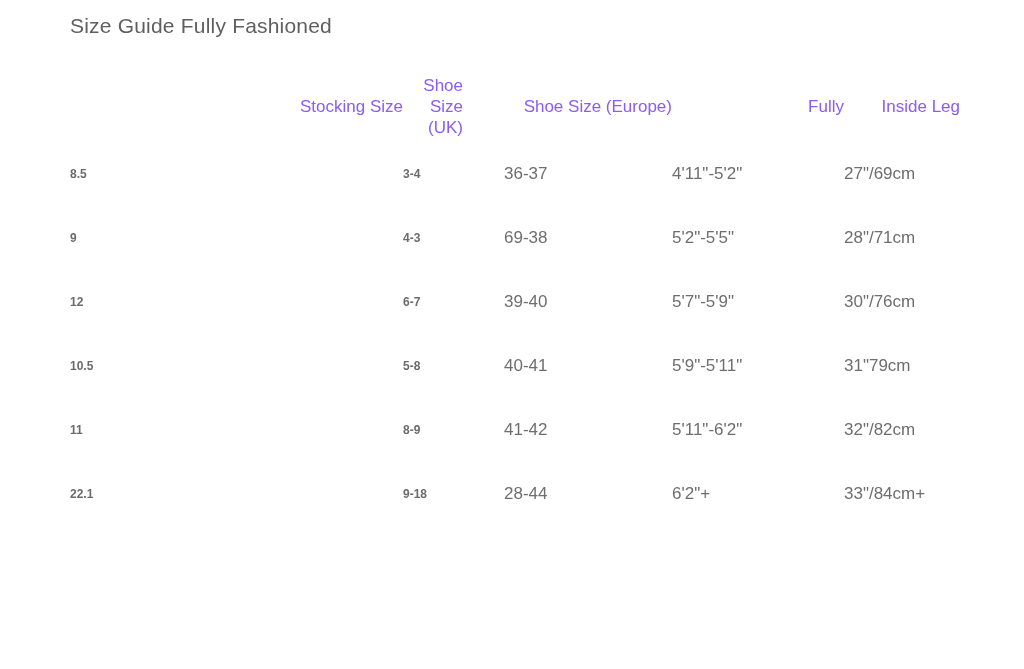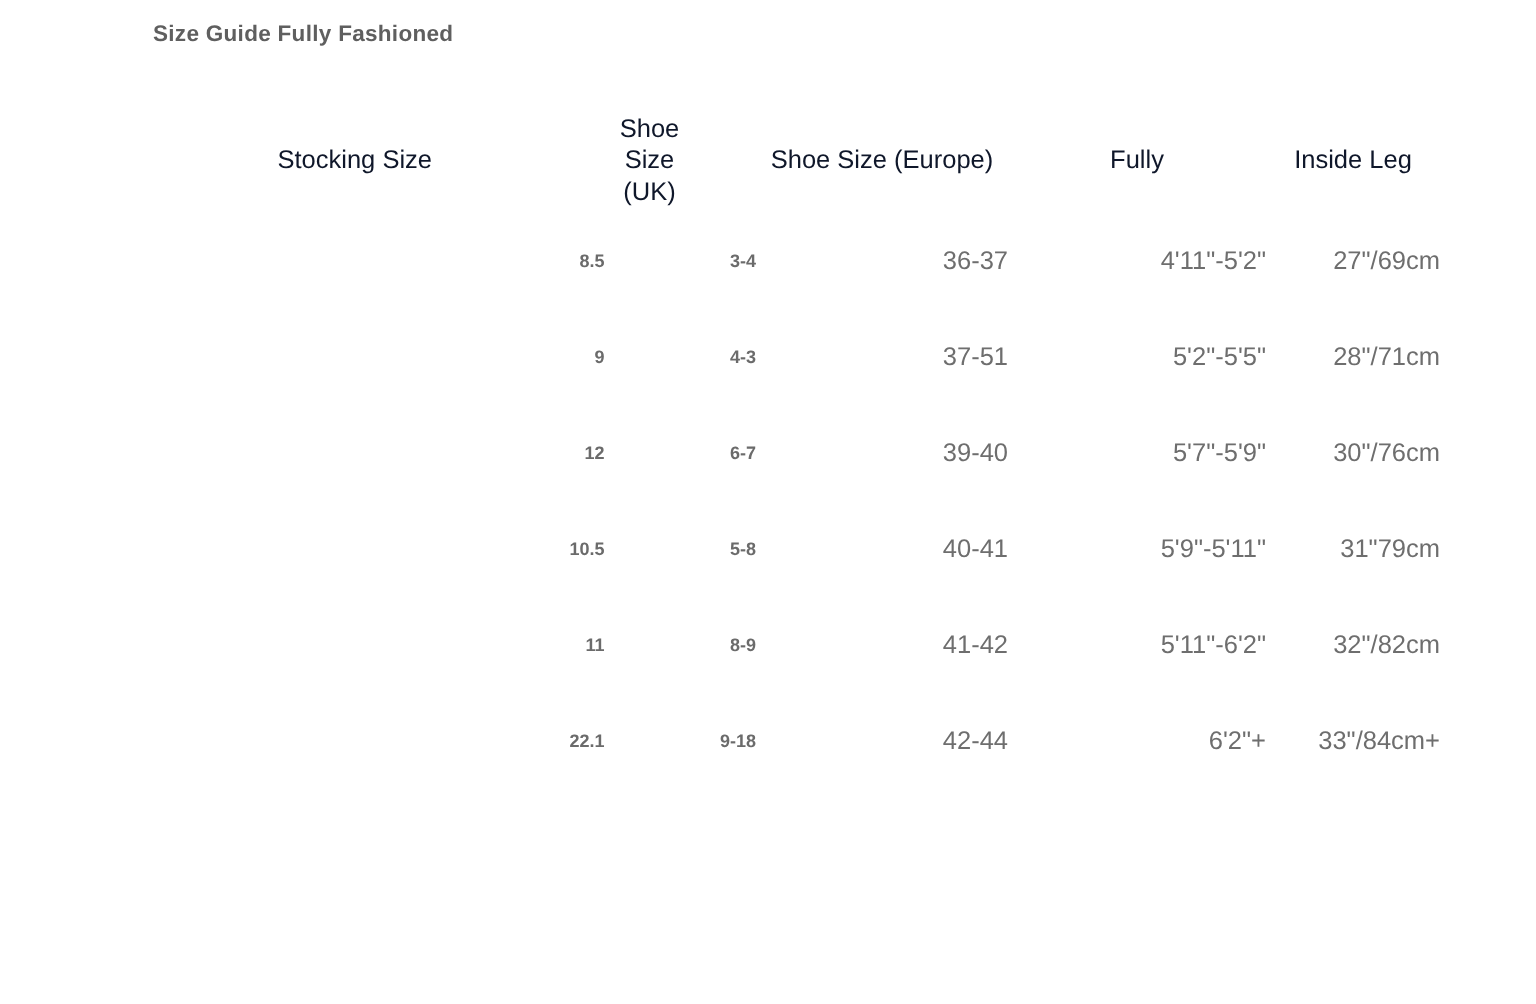--- a/index.html
+++ b/index.html
@@ -18,55 +18,54 @@
     position: relative;
     width: 1024px;
     height: 669px;
     box-sizing: border-box;
     padding: 0;
   }
   .title {
     position: absolute;
     left: 70px;
     top: 14px;
-    font-size: 15px;
-    font-weight: bold;
+    font-size: 21px;
+    font-weight: normal;
     color: #5f5f5f;
     letter-spacing: 0.2px;
-    margin-left: 32px;
   }
   table.size-table {
     position: absolute;
     left: 70px;
     top: 70px;
     width: 890px;
     border-collapse: collapse;
     table-layout: fixed;
   }
   table.size-table col.c0 { width: 333px; }
   table.size-table col.c1 { width: 101px; }
   table.size-table col.c2 { width: 168px; }
   table.size-table col.c3 { width: 172px; }
   table.size-table col.c4 { width: 116px; }
 
   table.size-table th {
-    text-align: center;
+    text-align: right;
     vertical-align: middle;
     font-weight: normal;
     font-size: 17px;
-    color: #0f172a;
+    color: #8b5cf6;
     padding: 0 0 0 0;
     height: 72px;
     line-height: 21px;
   }
   table.size-table th.narrow {
     font-size: 17px;
   }
   table.size-table td {
-    text-align: right;
+    text-align: left;
     vertical-align: middle;
     font-size: 17px;
     color: #6e6e6e;
     height: 64px;
     padding: 0;
     line-height: 20px;
   }
   table.size-table td.small {
     font-size: 12px;
     font-weight: bold;
@@ -107,21 +106,21 @@
       <tr>
         <td class="small">8.5</td>
         <td class="small">3-4</td>
         <td>36-37</td>
         <td>4'11"-5'2"</td>
         <td>27"/69cm</td>
       </tr>
       <tr>
         <td class="small">9</td>
         <td class="small">4-3</td>
-        <td>37-51</td>
+        <td>69-38</td>
         <td>5'2"-5'5"</td>
         <td>28"/71cm</td>
       </tr>
       <tr>
         <td class="small">12</td>
         <td class="small">6-7</td>
         <td>39-40</td>
         <td>5'7"-5'9"</td>
         <td>30"/76cm</td>
       </tr>
@@ -135,20 +134,20 @@
       <tr>
         <td class="small">11</td>
         <td class="small">8-9</td>
         <td>41-42</td>
         <td>5'11"-6'2"</td>
         <td>32"/82cm</td>
       </tr>
       <tr>
         <td class="small">22.1</td>
         <td class="small">9-18</td>
-        <td>42-44</td>
+        <td>28-44</td>
         <td>6'2"+</td>
         <td>33"/84cm+</td>
       </tr>
     </tbody>
   </table>
 
 </div>
 
 </body></html>

